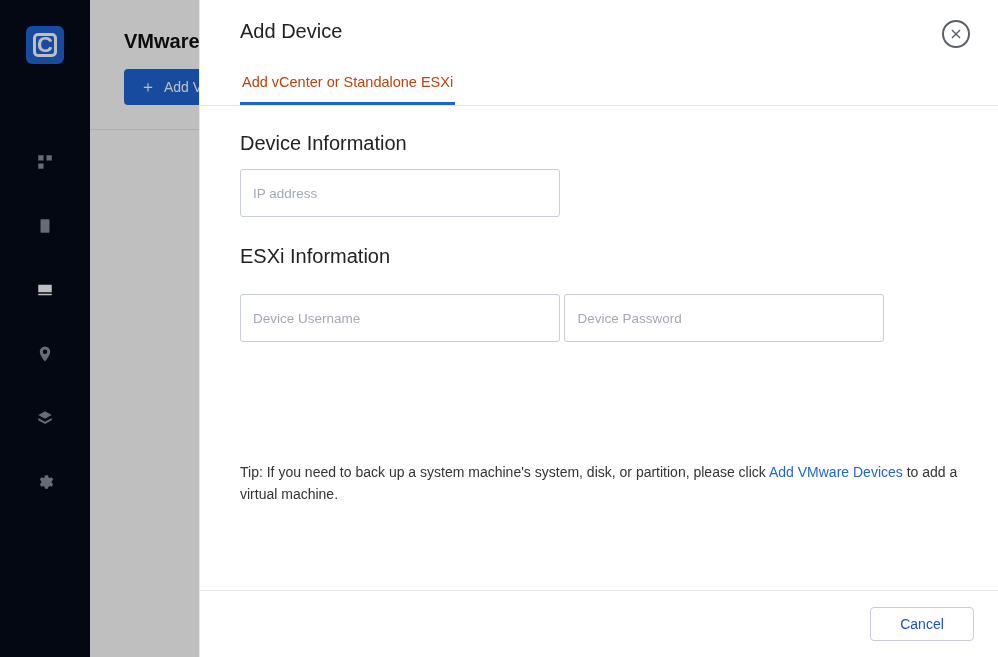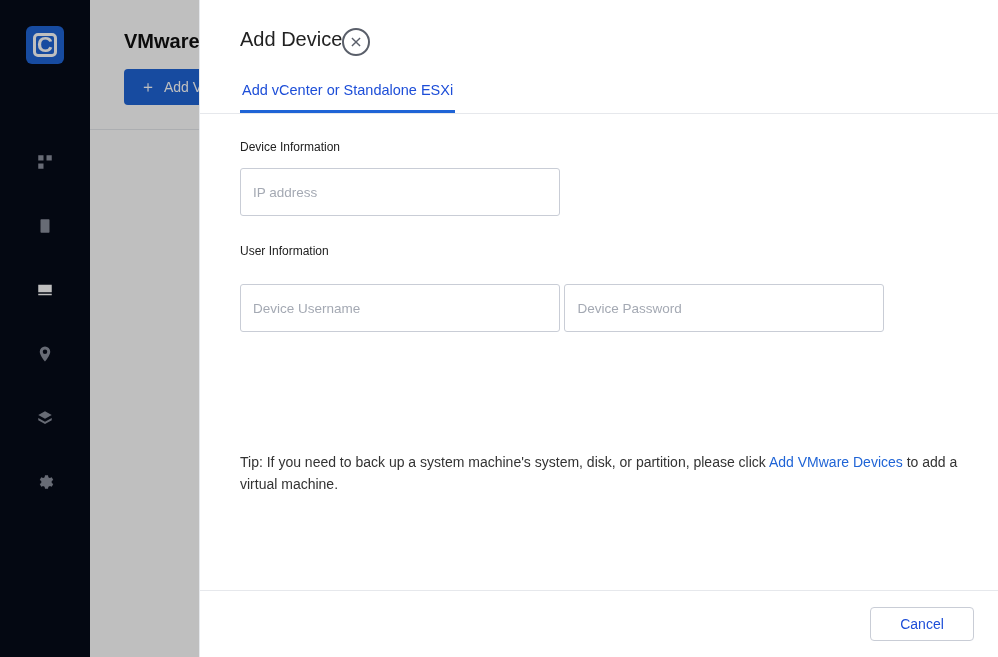--- a/index.html
+++ b/index.html
@@ -22,30 +22,30 @@
   .btnbar { padding: 0 34px; }
   .add-btn { display: inline-flex; align-items: center; gap: 8px; background: #1F64D6; color: #fff; border: none; border-radius: 4px; padding: 10px 16px; font-size: 14px; cursor: pointer; }
   .add-btn .plus { font-size: 16px; line-height: 1; }
   .divider-under { height: 1px; background: #E6E8EC; margin: 24px 0 0 0; }
 
   
   .overlay { position: absolute; inset: 0; background: rgba(0,0,0,0.25); }
   .modal { position: absolute; background: #fff; overflow: hidden;
            left: 199px; top: 0; right: 0; bottom: 0; display: flex; flex-direction: column; border-left: 1px solid #E6E8EC; }
   .modal-body { flex: 1; overflow: auto; }
-  .modal-head { display: flex; align-items: flex-start; justify-content: flex-start; padding: 28px 28px 6px 40px; }
+  .modal-head { display: flex; align-items: flex-start; justify-content: space-between; padding: 20px 28px 6px 40px; }
   .modal-title { font-size: 20px; font-weight: 500; color: #222; }
   .close-btn { width: 28px; height: 28px; border: 2px solid #5A5F6A; border-radius: 50%; background: none; display:flex; align-items:center; justify-content:center; cursor:pointer; color:#5A5F6A; }
   .close-btn svg { width: 14px; height: 14px; stroke: #5A5F6A; stroke-width: 2.4; }
 
   .tabs { padding: 10px 40px 0 40px; border-bottom: 1px solid #E6E8EC; }
-  .tab { display: inline-block; padding: 10px 2px 12px 2px; font-size: 14.5px; color: #1d4ed8; font-weight: 500; border-bottom: 3px solid #1F64D6; cursor: pointer; }
+  .tab { display: inline-block; padding: 10px 2px 12px 2px; font-size: 14.5px; color: #c2410c; font-weight: 500; border-bottom: 3px solid #1F64D6; cursor: pointer; }
 
   .form { padding: 20px 40px 10px 40px; }
-  .section-label { font-size: 12px; color: #222; margin-top: 6px; margin-bottom: 14px; }
+  .section-label { font-size: 20px; color: #222; margin-top: 6px; margin-bottom: 14px; }
   .field { width: 320px; height: 48px; border: 1px solid #C9CDD6; border-radius: 3px; padding: 0 12px; font-size: 13.5px; color: #222; background: #fff; }
   .field::placeholder { color: #A4A9B3; }
   .field + .field { margin-top: 12px; }
   .section + .section { margin-top: 28px; }
 
   .tip { padding: 0 40px 16px 40px; font-size: 14px; color: #333; line-height: 1.55; }
   .tip a { color: #1F64D6; text-decoration: none; cursor: pointer; }
 
   .modal-footer { border-top: 1px solid #E6E8EC; background: #fff; padding: 16px 24px; display: flex; justify-content: flex-end; gap: 14px; }
   .btn { min-width: 104px; height: 34px; border-radius: 4px; font-size: 14px; cursor: pointer; }
@@ -129,21 +129,21 @@
         <div class="tab">Add vCenter or Standalone ESXi</div>
       </div>
 
       <div class="form">
         <div class="section">
           <div class="section-label">Device Information</div>
           <input class="field" type="text" placeholder="IP address" style="">
         </div>
 
         <div class="section">
-          <div class="section-label">User Information</div>
+          <div class="section-label">ESXi Information</div>
           <input class="field" type="text" placeholder="Device Username" style="">
           <input class="field" type="password" placeholder="Device Password" style="">
         </div>
       </div>
 
       <div class="spacer-fill"></div>
 
       <div class="tip">
         <span>Tip: If you need to back up a system machine's system, disk, or partition, please click </span><a>Add VMware Devices</a><span> to add a virtual machine.</span>
       </div>

